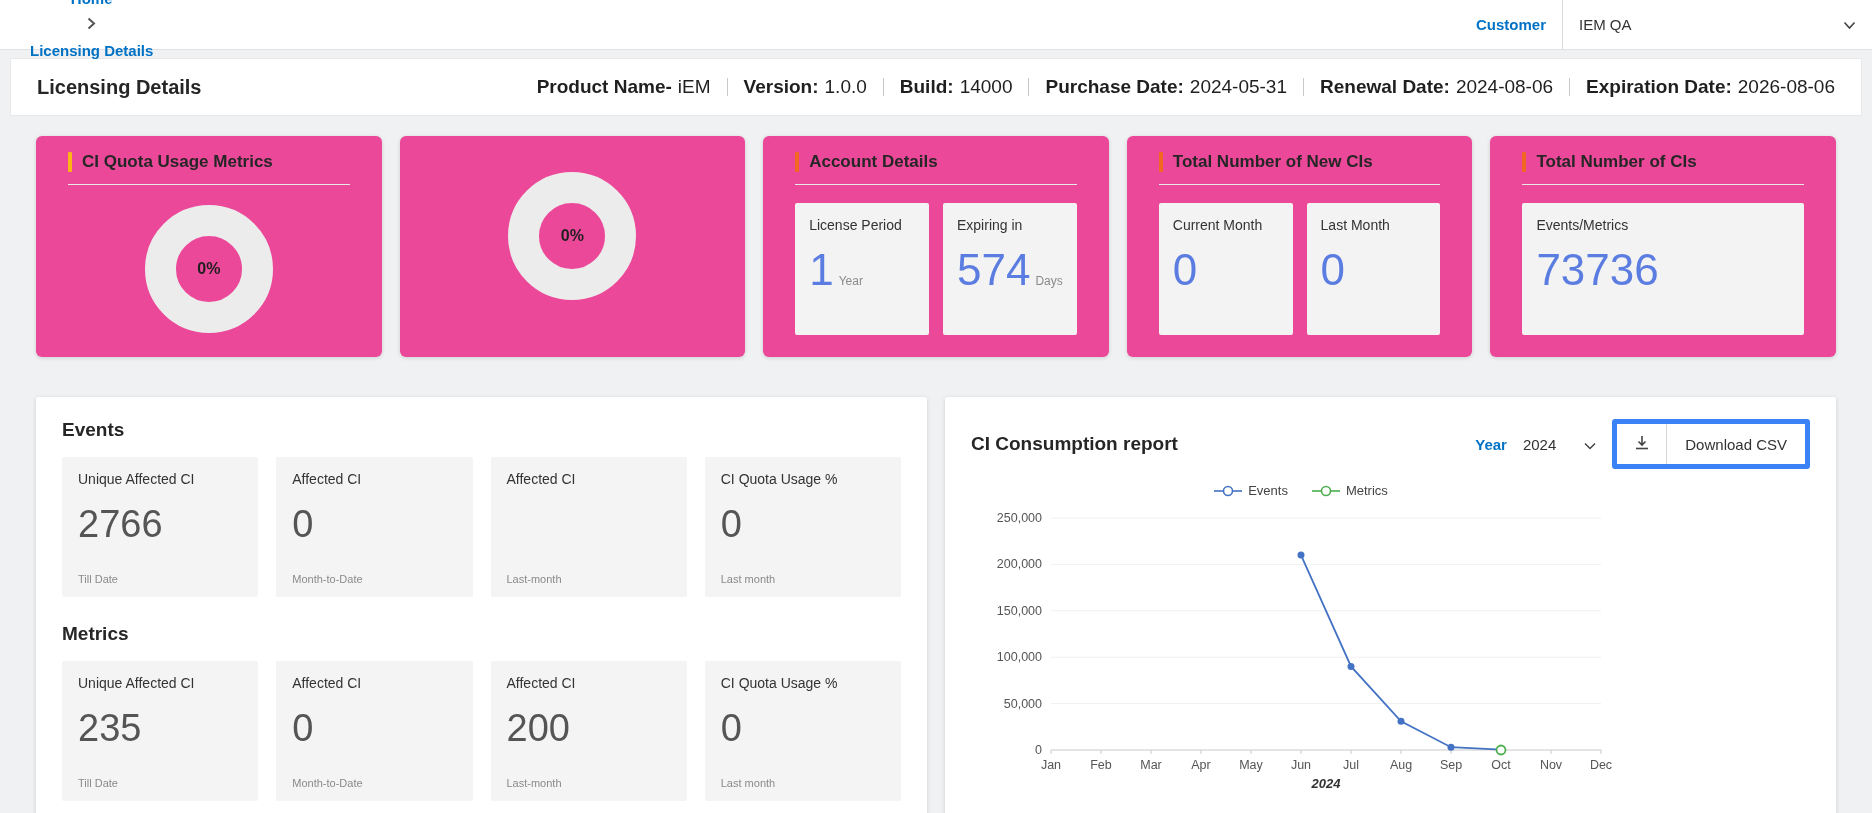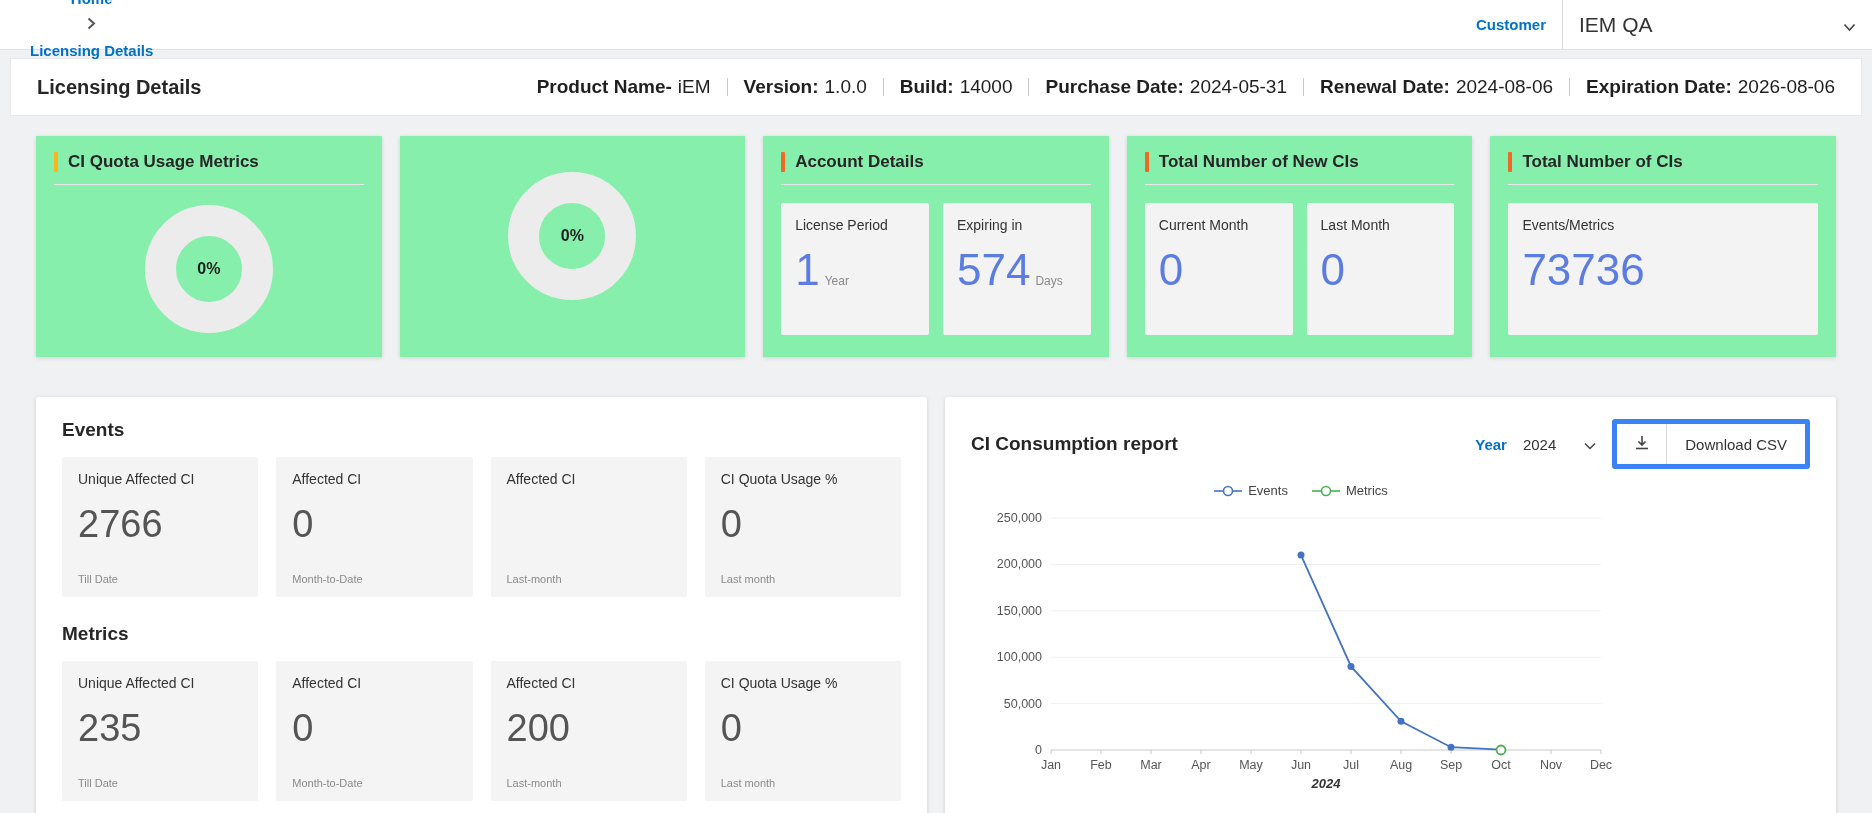--- a/index.html
+++ b/index.html
@@ -8,37 +8,37 @@
 
   
   .topbar { height:50px; background:#fff; border-bottom:1px solid #e2e2e2;
             display:flex; align-items:center; padding-left:30px; }
   .breadcrumb { display:flex; align-items:center; gap:9px; font-size:15px; font-weight:bold;flex-direction:column; }
   .crumb { color:var(--primary-blue); cursor:pointer; }
   .topbar-right { margin-left:auto; display:flex; align-items:center; height:100%; }
   .customer-label { color:var(--primary-blue); font-weight:bold; font-size:15px; margin-right:16px; }
   .customer-select { display:flex; align-items:center; justify-content:space-between;
                      width:310px; height:100%; border-left:1px solid #d9d9d9;
-                     padding:0 16px; font-size:21px; color:#333; cursor:pointer; background:#fff; }
+                     padding:0 16px; font-size:15px; color:#333; cursor:pointer; background:#fff; }
 
   
   .header-band { background:#fff; border:1px solid #e8e8e8; margin:8px 10px 0;
                  padding:0 26px; height:58px; display:flex; align-items:center;
                  justify-content:space-between; }
   .page-title { font-size:20px; font-weight:bold; color:#262626; }
   .product-info { display:flex; align-items:center; font-size:19px; color:#1f1f1f; }
   .pi-item { display:flex; align-items:baseline; }
   .pi-label { font-weight:bold; }
   .pi-value { margin-left:6px; }
   .pi-sep { width:1px; height:18px; background:#c9c9c9; margin:0 16px; align-self:center; }
 
   
   .cards-row { display:flex; gap:18px; margin:20px 36px 0; }
-  .card { background:#86efac; flex:1; border-radius:0; box-shadow:0 1px 4px rgba(0,0,0,.14);
-          padding:16px 18px 18px; min-height:221px; }
+  .card { background:#ec4899; flex:1; border-radius:6px; box-shadow:0 1px 4px rgba(0,0,0,.14);
+          padding:16px 32px 18px; min-height:221px; }
   .card-title-row { display:flex; align-items:center; gap:10px; padding-bottom:12px;
                     border-bottom:1px solid #e8e8e8; }
   .accent { width:4px; height:20px; border-radius:1px; flex:none; }
   .accent-yellow { background:var(--accent-yellow); }
   .accent-orange { background:var(--accent-orange); }
   .card-title { font-weight:bold; font-size:17px; color:#262626; white-space:nowrap; }
   .donut-body { display:flex; justify-content:center; align-items:center; padding-top:20px; }
   .donut { width:128px; height:128px; border-radius:50%; border:31px solid #ececec;
            display:flex; align-items:center; justify-content:center; }
   .donut-value { font-weight:bold; font-size:16px; color:#1f1f1f; }

